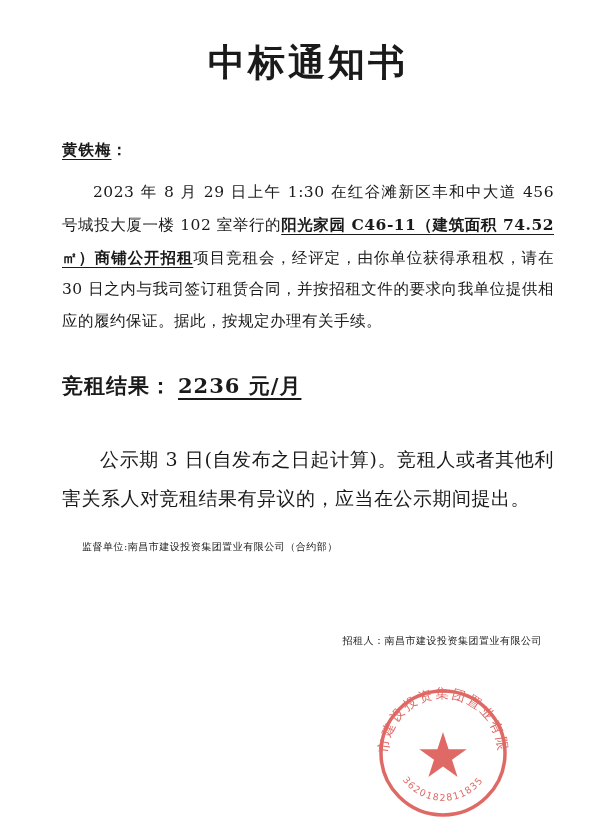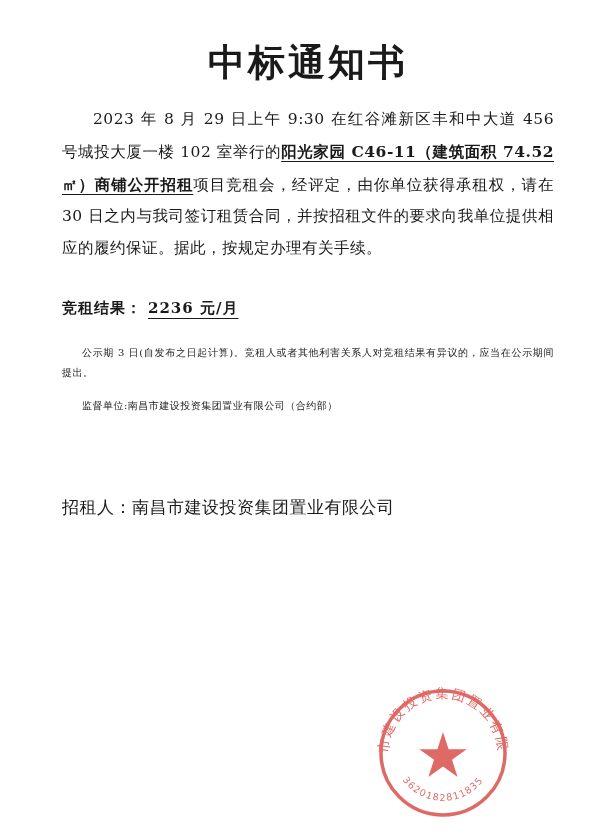--- a/index.html
+++ b/index.html
@@ -50,50 +50,50 @@
     text-indent: 2em;
     letter-spacing: 0.5px;
   }
   .hl {
     font-weight: 700;
     text-decoration: underline;
     text-underline-offset: 4px;
   }
   .result-line {
     margin-top: 34px;
-    font-size: 15px;
+    font-size: 21px;
     font-weight: 600;
     letter-spacing: 1px;
   }
   .result-line .result-value {
     text-decoration: underline;
     text-underline-offset: 5px;
     padding: 0 6px;
     font-weight: 700;
   }
   .notice-para {
-    margin-top: 25px;
-    font-size: 10px;
+    margin-top: 40px;
+    font-size: 19px;
     line-height: 2.05;
     text-align: justify;
     text-justify: inter-ideograph;
     text-indent: 2em;
     letter-spacing: 0.5px;
   }
   .info-line {
     margin-top: 12px;
     font-size: 10px;
     line-height: 2.0;
     text-indent: 2em;
     letter-spacing: 0.5px;
   }
   .signature {
     margin-top: 74px;
-    text-align: left;
-    font-size: 17px;
+    text-align: right;
+    font-size: 10px;
     line-height: 2.0;
     letter-spacing: 0.5px;
     padding-right: 12px;
     position: relative;
     z-index: 3;
   }
   .sig-date {
     padding-right: 28px;
   }
   
@@ -109,23 +109,26 @@
   }
   .seal svg { display: block; }
 </style>
 </head>
 <body>
 
 <div class="page">
 
   <h1 class="doc-title">中标通知书</h1>
 
+  <div class="salutation">
+    <span class="name">黄铁梅</span><span>：</span>
+  </div>
 
   <p class="body-para">
-    <span>2023 年 8 月 29 日上午 9:30 在红谷滩新区丰和中大道 456 号城投大厦一楼 102 室举行的</span><span class="hl">阳光家园 C46-11（建筑面积 74.52 ㎡）商铺公开招租</span><span>项目竞租会，经评定，由你单位获得承租权，请在 30 日之内与我司签订租赁合同，并按招租文件的要求向我单位提供相应的履约保证。据此，按规定办理有关手续。</span>
+    <span>2023 年 8 月 29 日上午 1:30 在红谷滩新区丰和中大道 456 号城投大厦一楼 102 室举行的</span><span class="hl">阳光家园 C46-11（建筑面积 74.52 ㎡）商铺公开招租</span><span>项目竞租会，经评定，由你单位获得承租权，请在 30 日之内与我司签订租赁合同，并按招租文件的要求向我单位提供相应的履约保证。据此，按规定办理有关手续。</span>
   </p>
 
   <div class="result-line">
     <span>竞租结果：</span><span class="result-value">2236 元/月</span>
   </div>
 
   <p class="notice-para">公示期 3 日(自发布之日起计算)。竞租人或者其他利害关系人对竞租结果有异议的，应当在公示期间提出。</p>
 
   <div class="info-line">监督单位:南昌市建设投资集团置业有限公司（合约部）</div>
 

